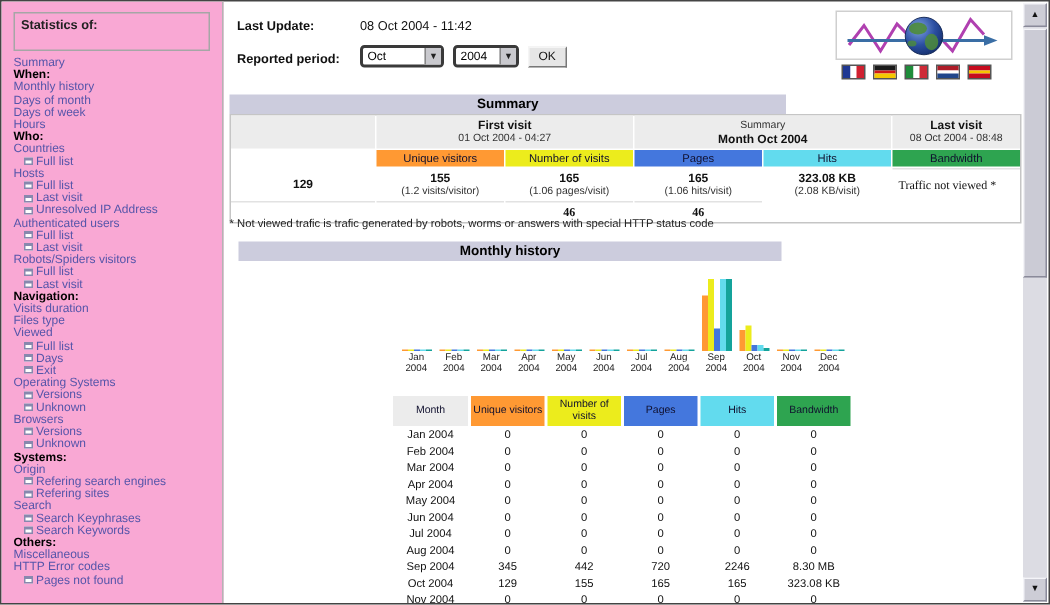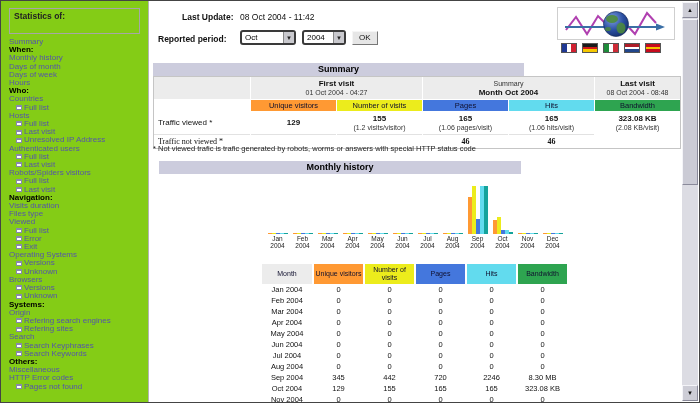--- a/index.html
+++ b/index.html
@@ -1,21 +1,21 @@
 <!DOCTYPE html>
 <html><head>
 <meta charset="utf-8">
 <style>
   * { margin:0; padding:0; box-sizing:border-box; }
   html,body { background:#888; }
   body { font-family:"Liberation Sans", sans-serif; }
   .window { position:relative; width:700px; height:403px; background:#fff; border:1px solid #444; overflow:hidden; }
 
   
-  .sidebar { position:absolute; left:0; top:0; bottom:0; width:148px; background:#84cc16; border-right:1px solid #B4B4B4; }
+  .sidebar { position:absolute; left:0; top:0; bottom:0; width:148px; background:#f9a8d4; border-right:1px solid #B4B4B4; }
   .stats-box { position:absolute; left:8px; top:7px; width:131px; height:26px; border:1px solid #A6A6A6; padding:2px 4px; }
   .stats-box .t { font-size:8.5px; font-weight:bold; color:#222; }
   .menu { position:absolute; left:8px; top:37px; right:2px; }
   .mi { font-size:8px; line-height:8.2px; color:#5555AA; white-space:nowrap; cursor:pointer; }
   .mi.header { color:#000; font-weight:bold; cursor:default; }
   .mi.sublink { padding-left:7px; }
   .win-icon { display:inline-block; width:6px; height:5px; border:1px solid #8888AE; border-top:2px solid #8888AE; background:#fff; margin-right:2px; vertical-align:middle; }
 
   
   .content { position:absolute; left:149px; top:1px; right:18px; bottom:0; background:#fff; }
@@ -95,21 +95,21 @@
         <div class="mi sublink"><span class="win-icon"></span><span>Full list</span></div>
         <div class="mi sublink"><span class="win-icon"></span><span>Last visit</span></div>
         <div class="mi link"><span>Robots/Spiders visitors</span></div>
         <div class="mi sublink"><span class="win-icon"></span><span>Full list</span></div>
         <div class="mi sublink"><span class="win-icon"></span><span>Last visit</span></div>
         <div class="mi header"><span>Navigation:</span></div>
         <div class="mi link"><span>Visits duration</span></div>
         <div class="mi link"><span>Files type</span></div>
         <div class="mi link"><span>Viewed</span></div>
         <div class="mi sublink"><span class="win-icon"></span><span>Full list</span></div>
-        <div class="mi sublink"><span class="win-icon"></span><span>Error</span></div>
+        <div class="mi sublink"><span class="win-icon"></span><span>Days</span></div>
         <div class="mi sublink"><span class="win-icon"></span><span>Exit</span></div>
         <div class="mi link"><span>Operating Systems</span></div>
         <div class="mi sublink"><span class="win-icon"></span><span>Versions</span></div>
         <div class="mi sublink"><span class="win-icon"></span><span>Unknown</span></div>
         <div class="mi link"><span>Browsers</span></div>
         <div class="mi sublink"><span class="win-icon"></span><span>Versions</span></div>
         <div class="mi sublink"><span class="win-icon"></span><span>Unknown</span></div>
         <div class="mi header"><span>Systems:</span></div>
         <div class="mi link"><span>Origin</span></div>
         <div class="mi sublink"><span class="win-icon"></span><span>Refering search engines</span></div>
@@ -119,21 +119,21 @@
         <div class="mi sublink"><span class="win-icon"></span><span>Search Keywords</span></div>
         <div class="mi header"><span>Others:</span></div>
         <div class="mi link"><span>Miscellaneous</span></div>
         <div class="mi link"><span>HTTP Error codes</span></div>
         <div class="mi sublink"><span class="win-icon"></span><span>Pages not found</span></div>
       </nav>
   </div>
 
   <div class="content">
 
-    <div class="hdr-label" style="top:10px;left:8px;margin-left:24px;">Last Update:</div>
+    <div class="hdr-label" style="top:10px;left:8px;">Last Update:</div>
     <div class="hdr-value" style="top:10px;left:90px;">08 Oct 2004 - 11:42</div>
 
     <div class="hdr-label" style="top:32px;left:8px;">Reported period:</div>
     <div class="controls">
       <div class="selectbox" style="width:56px;">
         <span class="val" style="flex:1;">Oct</span>
         <span class="arrow">▼</span>
       </div>
       <div class="selectbox" style="width:44px;">
         <span class="val" style="flex:1;">2004</span>
@@ -208,21 +208,20 @@
         <span class="sub">08 Oct 2004 - 08:48</span>
       </div>
 
       <div class="cell"></div>
       <div class="cell chead" style="background: rgb(255, 153, 51);">Unique visitors</div>
       <div class="cell chead" style="background: rgb(236, 236, 28);">Number of visits</div>
       <div class="cell chead" style="background: rgb(68, 119, 221);">Pages</div>
       <div class="cell chead" style="background: rgb(98, 219, 238);">Hits</div>
       <div class="cell chead" style="background: rgb(46, 164, 80);">Bandwidth</div>
 
-      <div class="cell lab">Traffic viewed *</div>
       <div class="cell">
           <b>129</b>
           <span class="sub"></span>
         </div>
       <div class="cell">
           <b>155</b>
           <span class="sub">(1.2 visits/visitor)</span>
         </div>
       <div class="cell">
           <b>165</b>

